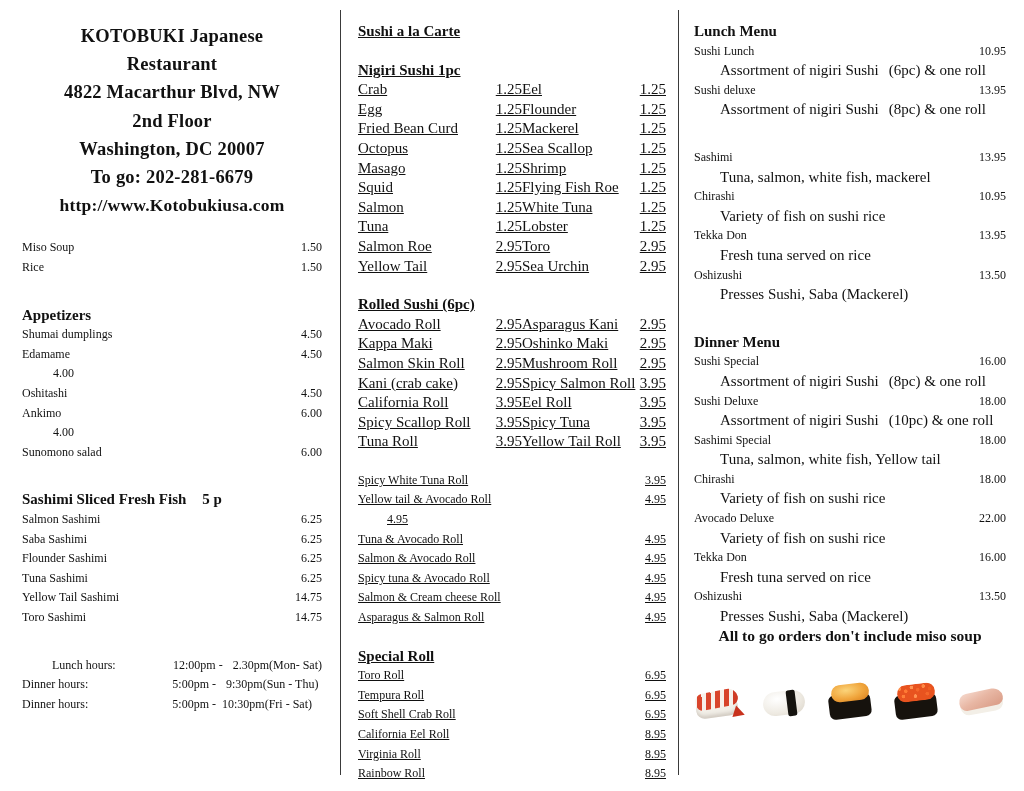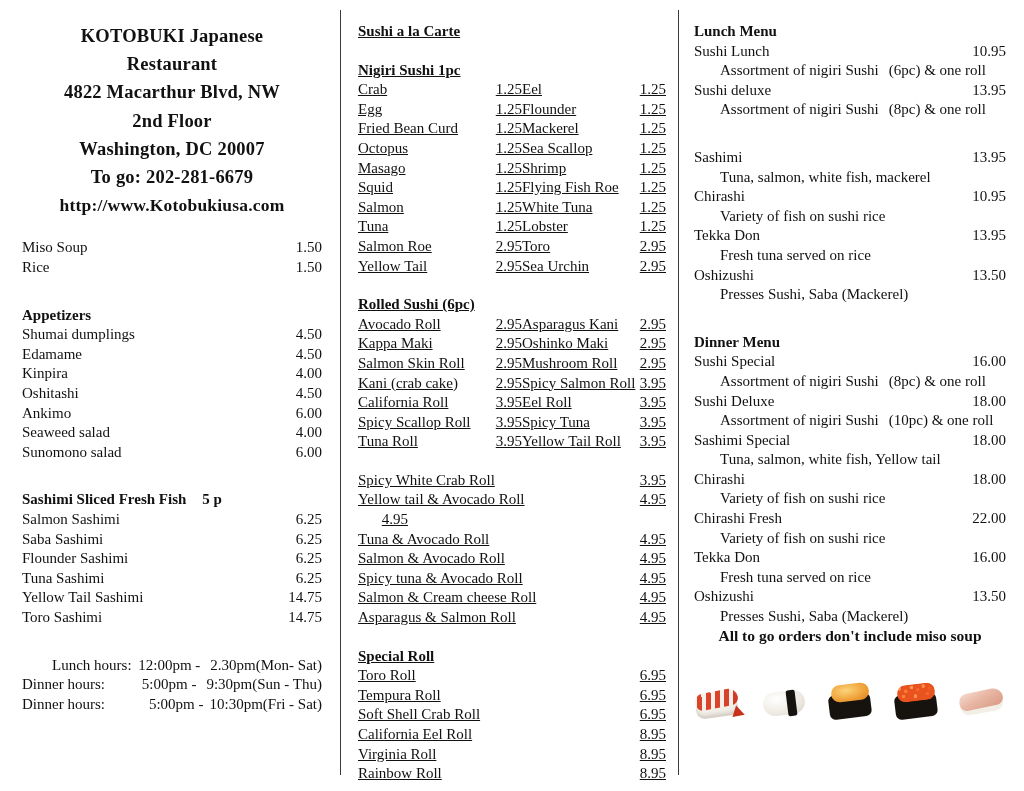--- a/index.html
+++ b/index.html
@@ -59,21 +59,21 @@
     white-space: nowrap;
   }
   .sec-title .suffix {
     font-weight: bold;
     padding-left: 16px;
   }
 
   .row {
     display: flex;
     align-items: baseline;
-    font-size: 15px;
+    font-size: 12px;
     line-height: 19.6px;
     white-space: nowrap;
   }
   .row .nm { flex: 1 1 auto; }
   .row .pr { flex: 0 0 auto; text-align: right; }
   .gap-md { height: 19px; }
   .gap-lg { height: 28px; }
 
   
   .col-left .row .pr { width: 52px; }
@@ -262,33 +262,31 @@
     <div>
       <div class="row">
         <span class="nm">Shumai dumplings</span>
         <span class="pr">4.50</span>
       </div>
       <div class="row">
         <span class="nm">Edamame</span>
         <span class="pr">4.50</span>
       </div>
       <div class="row">
-        <span class="nm">Kinpira</span>
         <span class="pr">4.00</span>
       </div>
       <div class="row">
         <span class="nm">Oshitashi</span>
         <span class="pr">4.50</span>
       </div>
       <div class="row">
         <span class="nm">Ankimo</span>
         <span class="pr">6.00</span>
       </div>
       <div class="row">
-        <span class="nm">Seaweed salad</span>
         <span class="pr">4.00</span>
       </div>
       <div class="row">
         <span class="nm">Sunomono salad</span>
         <span class="pr">6.00</span>
       </div>
     </div>
 
     <div class="gap-lg"></div>
 
@@ -526,21 +524,21 @@
             <span class="nm">Yellow Tail Roll</span>
             <span class="pr">3.95</span>
           </span>
       </div>
     </div>
 
     <div class="gap-md"></div>
 
     <div>
       <div class="row widerow">
-        <span class="nm">Spicy White Crab Roll</span>
+        <span class="nm">Spicy White Tuna Roll</span>
         <span class="pr">3.95</span>
       </div>
       <div class="row widerow">
         <span class="nm">Yellow tail &amp; Avocado Roll</span>
         <span class="pr">4.95</span>
       </div>
       <div class="row widerow">
         <span class="pr">4.95</span>
       </div>
       <div class="row widerow">
@@ -666,21 +664,21 @@
         <span class="nm">Sashimi Special</span>
         <span class="pr">18.00</span>
       </div>
       <div class="desc">Tuna, salmon, white fish, Yellow tail</div>
       <div class="row">
         <span class="nm">Chirashi</span>
         <span class="pr">18.00</span>
       </div>
       <div class="desc">Variety of fish on sushi rice</div>
       <div class="row">
-        <span class="nm">Chirashi Fresh</span>
+        <span class="nm">Avocado Deluxe</span>
         <span class="pr">22.00</span>
       </div>
       <div class="desc">Variety of fish on sushi rice</div>
       <div class="row">
         <span class="nm">Tekka Don</span>
         <span class="pr">16.00</span>
       </div>
       <div class="desc">Fresh tuna served on rice</div>
       <div class="row">
         <span class="nm">Oshizushi</span>

